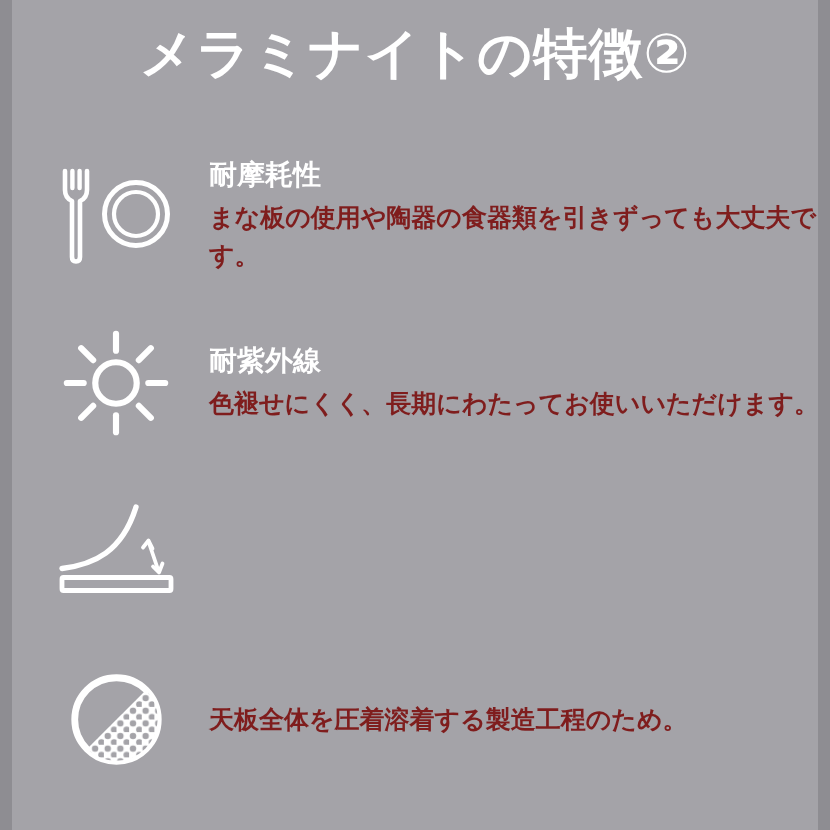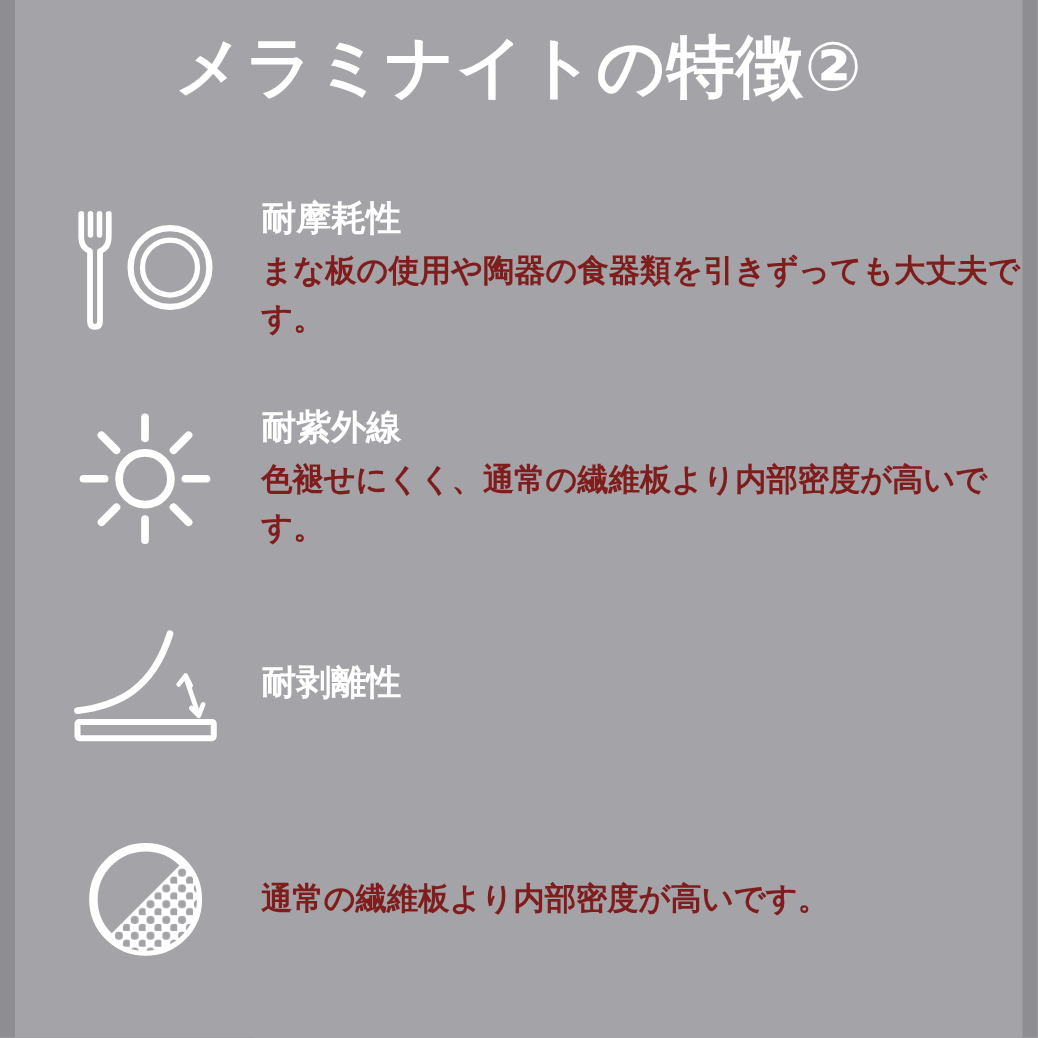--- a/index.html
+++ b/index.html
@@ -97,53 +97,52 @@
           <line x1="56" y1="22.5" x2="56" y2="5"></line>
           <line x1="79.7" y1="79.7" x2="92.1" y2="92.1"></line>
           <line x1="32.3" y1="32.3" x2="19.9" y2="19.9"></line>
           <line x1="79.7" y1="32.3" x2="92.1" y2="19.9"></line>
           <line x1="32.3" y1="79.7" x2="19.9" y2="92.1"></line>
         </g>
       </svg>
     </div>
     <div class="text-col">
       <h2 class="feature-heading">耐紫外線</h2>
-      <p class="feature-body">色褪せにくく、通常の繊維板より内部密度が高いです。</p>
+      <p class="feature-body">色褪せにくく、長期にわたってお使いいただけます。</p>
     </div>
   </div>
 
   <div class="row row-3">
     <div class="icon-box">
       <svg width="120" height="98" viewBox="0 0 120 98" aria-hidden="true">
         <g fill="none" stroke="#ffffff" stroke-linecap="round" stroke-linejoin="round">
           <rect x="6" y="77.5" width="109" height="13" rx="1.5" stroke-width="4.8"></rect>
           <path d="M6 68.5 C 38 64.5 66 52 80 7" stroke-width="5.4"></path>
           <path d="M92.5 41.5 L102.5 71" stroke-width="3.8"></path>
           <path d="M87 47.5 L92.5 40.5 L96.5 48.5" stroke-width="3.8"></path>
           <path d="M97 66.5 L103 72.5 L106.5 63.5" stroke-width="3.8"></path>
         </g>
       </svg>
     </div>
     <div class="text-col">
-      <h2 class="feature-heading">耐剥離性</h2>
     </div>
   </div>
 
   <div class="row row-4">
     <div class="icon-box">
       <svg width="101" height="101" viewBox="0 0 104 104" aria-hidden="true">
         <defs>
           <pattern id="density-dots" width="13" height="13" patternUnits="userSpaceOnUse">
             <circle cx="4" cy="4" r="3.3" fill="#a4a3a8"></circle>
             <circle cx="10.5" cy="10.5" r="3.3" fill="#a4a3a8"></circle>
           </pattern>
         </defs>
         <circle cx="52" cy="52" r="43" fill="none" stroke="#ffffff" stroke-width="7"></circle>
         <path d="M21.6 82.4 A43 43 0 0 0 82.4 21.6 Z" fill="#ffffff"></path>
         <path d="M21.6 82.4 A43 43 0 0 0 82.4 21.6 Z" fill="url(#density-dots)"></path>
       </svg>
     </div>
     <div class="text-col">
-      <p class="feature-body">通常の繊維板より内部密度が高いです。</p>
+      <p class="feature-body">天板全体を圧着溶着する製造工程のため。</p>
     </div>
   </div>
 
 </div>
 
 </body></html>

